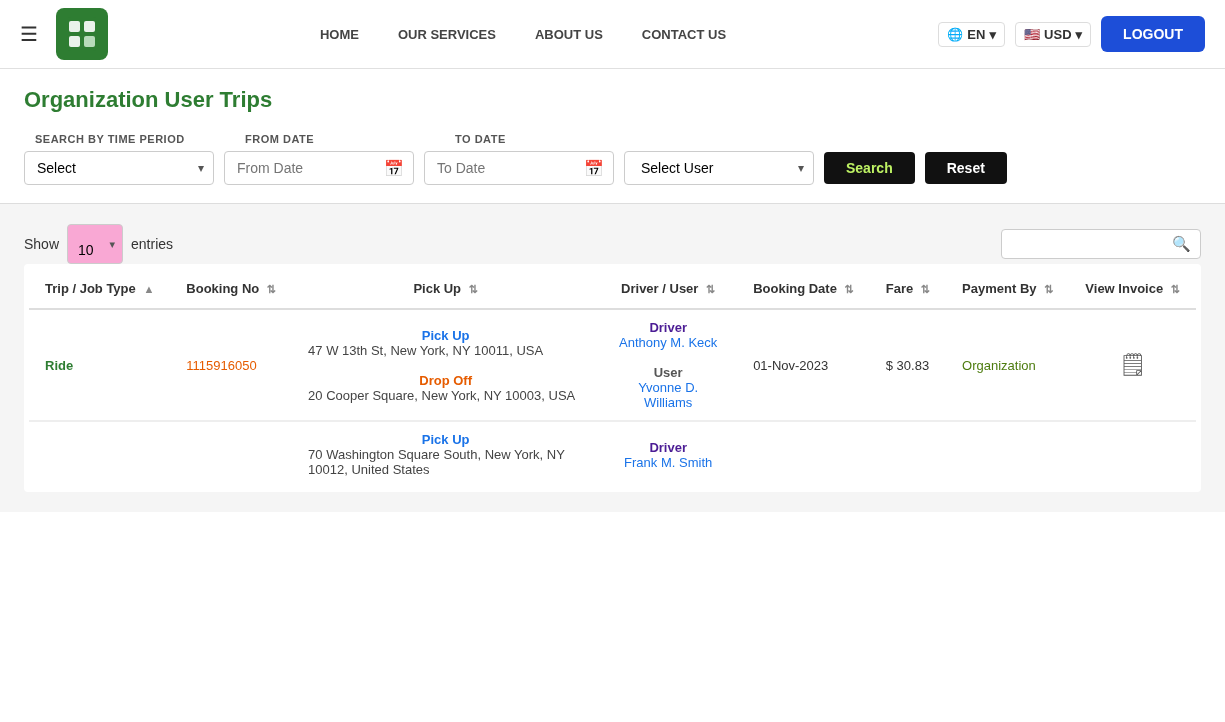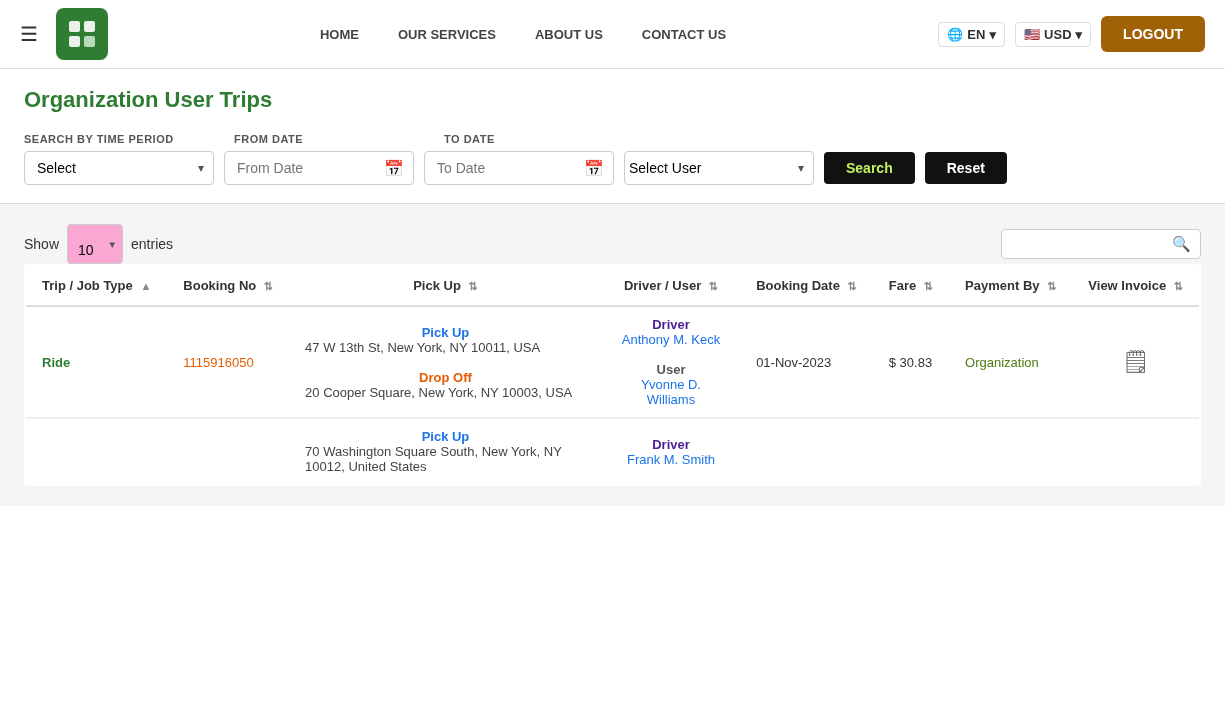--- a/index.html
+++ b/index.html
@@ -23,36 +23,36 @@
     .nav-menu { display: flex; align-items: flex-end; gap: 39px; }
     .nav-menu a { text-decoration: none; color: #444; font-size: 13px; font-weight: 600; }
     .nav-right { display: flex; align-items: center; gap: 10px; }
     .nav-lang, .nav-currency {
       display: flex; align-items: center; gap: 4px;
       font-size: 13px; font-weight: 600; cursor: pointer; padding: 4px 8px;
       border: 1px solid #ddd; border-radius: 4px;
     }
     .hamburger { font-size: 20px; cursor: pointer; margin-right: 10px; }
     .logout-btn {
-      background: #a16207; color: #fff; border: none; padding: 10px 22px;
+      background: #1d4ed8; color: #fff; border: none; padding: 10px 22px;
       border-radius: 6px; font-size: 14px; font-weight: 700; cursor: pointer;
     }
 
     
     .page-title {
       color: #2e7d32; font-size: 22px; font-weight: 700;
       padding: 18px 24px 10px;
     }
 
     
     .filter-bar {
       padding: 10px 24px 18px;
       border-bottom: 1px solid #ddd;
     }
-    .filter-labels { display: flex; gap: 0; margin-bottom: 6px; }
+    .filter-labels { display: flex; gap: 0; margin-bottom: 6px; margin-left: 11px; }
     .filter-label {
       font-size: 11px; font-weight: 700; color: #555; text-transform: uppercase;
       letter-spacing: 0.5px;
     }
     .filter-label:nth-child(1) { width: 200px; }
     .filter-label:nth-child(2) { width: 200px; }
     .filter-label:nth-child(3) { width: 200px; }
 
     .filter-inputs { display: flex; align-items: center; gap: 10px; flex-wrap: wrap; }
 
@@ -80,21 +80,21 @@
     }
     .filter-date-icon {
       position: absolute; right: 10px; top: 50%; transform: translateY(-50%);
       font-size: 16px; color: #555; pointer-events: none;
     }
 
     .user-select-wrap { position: relative; display: inline-block; }
     .user-select {
       appearance: none; -webkit-appearance: none;
       border: 1px solid #ccc; border-radius: 4px;
-      padding: 8px 32px 8px 4px; font-size: 14px;
+      padding: 8px 32px 8px 16px; font-size: 14px;
       background: #fff; cursor: pointer; width: 190px;
     }
     .user-select-arrow {
       position: absolute; right: 10px; top: 50%; transform: translateY(-50%);
       pointer-events: none; font-size: 12px; color: #555;
     }
 
     .search-btn {
       background: #111; color: #bef264; border: none;
       padding: 8px 22px; border-radius: 4px; font-size: 14px; font-weight: 600;
@@ -136,21 +136,21 @@
     }
     .table-search-icon {
       position: absolute; right: 10px; top: 50%; transform: translateY(-50%);
       font-size: 15px; color: #555;
     }
 
     
     .data-table {
       width: 100%; border-collapse: collapse;
       background: #fff; border-radius: 4px; overflow: hidden;
-      border: 2px solid #ec4899;
+      border: 5px solid #ec4899;
     }
     .data-table thead tr {
       background: #fff; border-bottom: 2px solid #ddd;
     }
     .data-table th {
       padding: 12px 16px; text-align: left;
       font-size: 13px; font-weight: 700; color: #333;
       white-space: nowrap;
     }
     .data-table th .sort-icon { font-size: 11px; color: #888; margin-left: 4px; }

